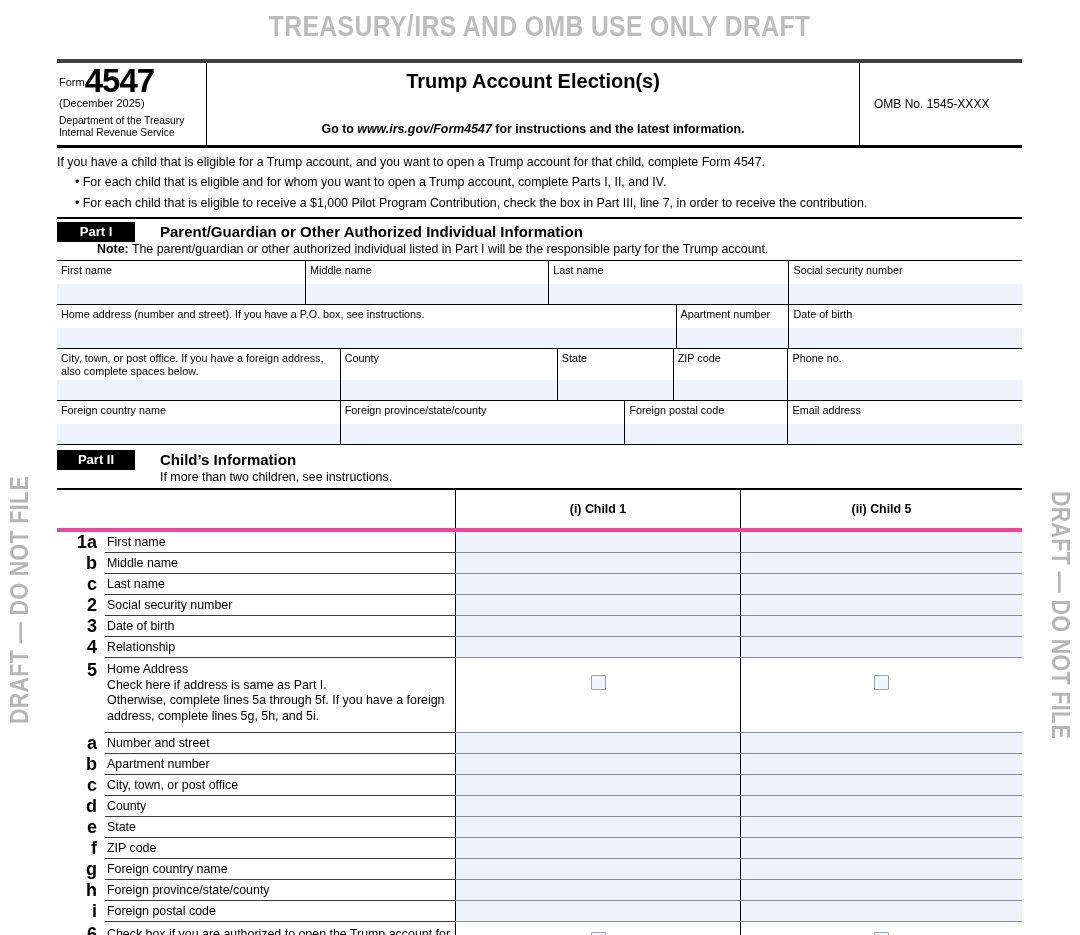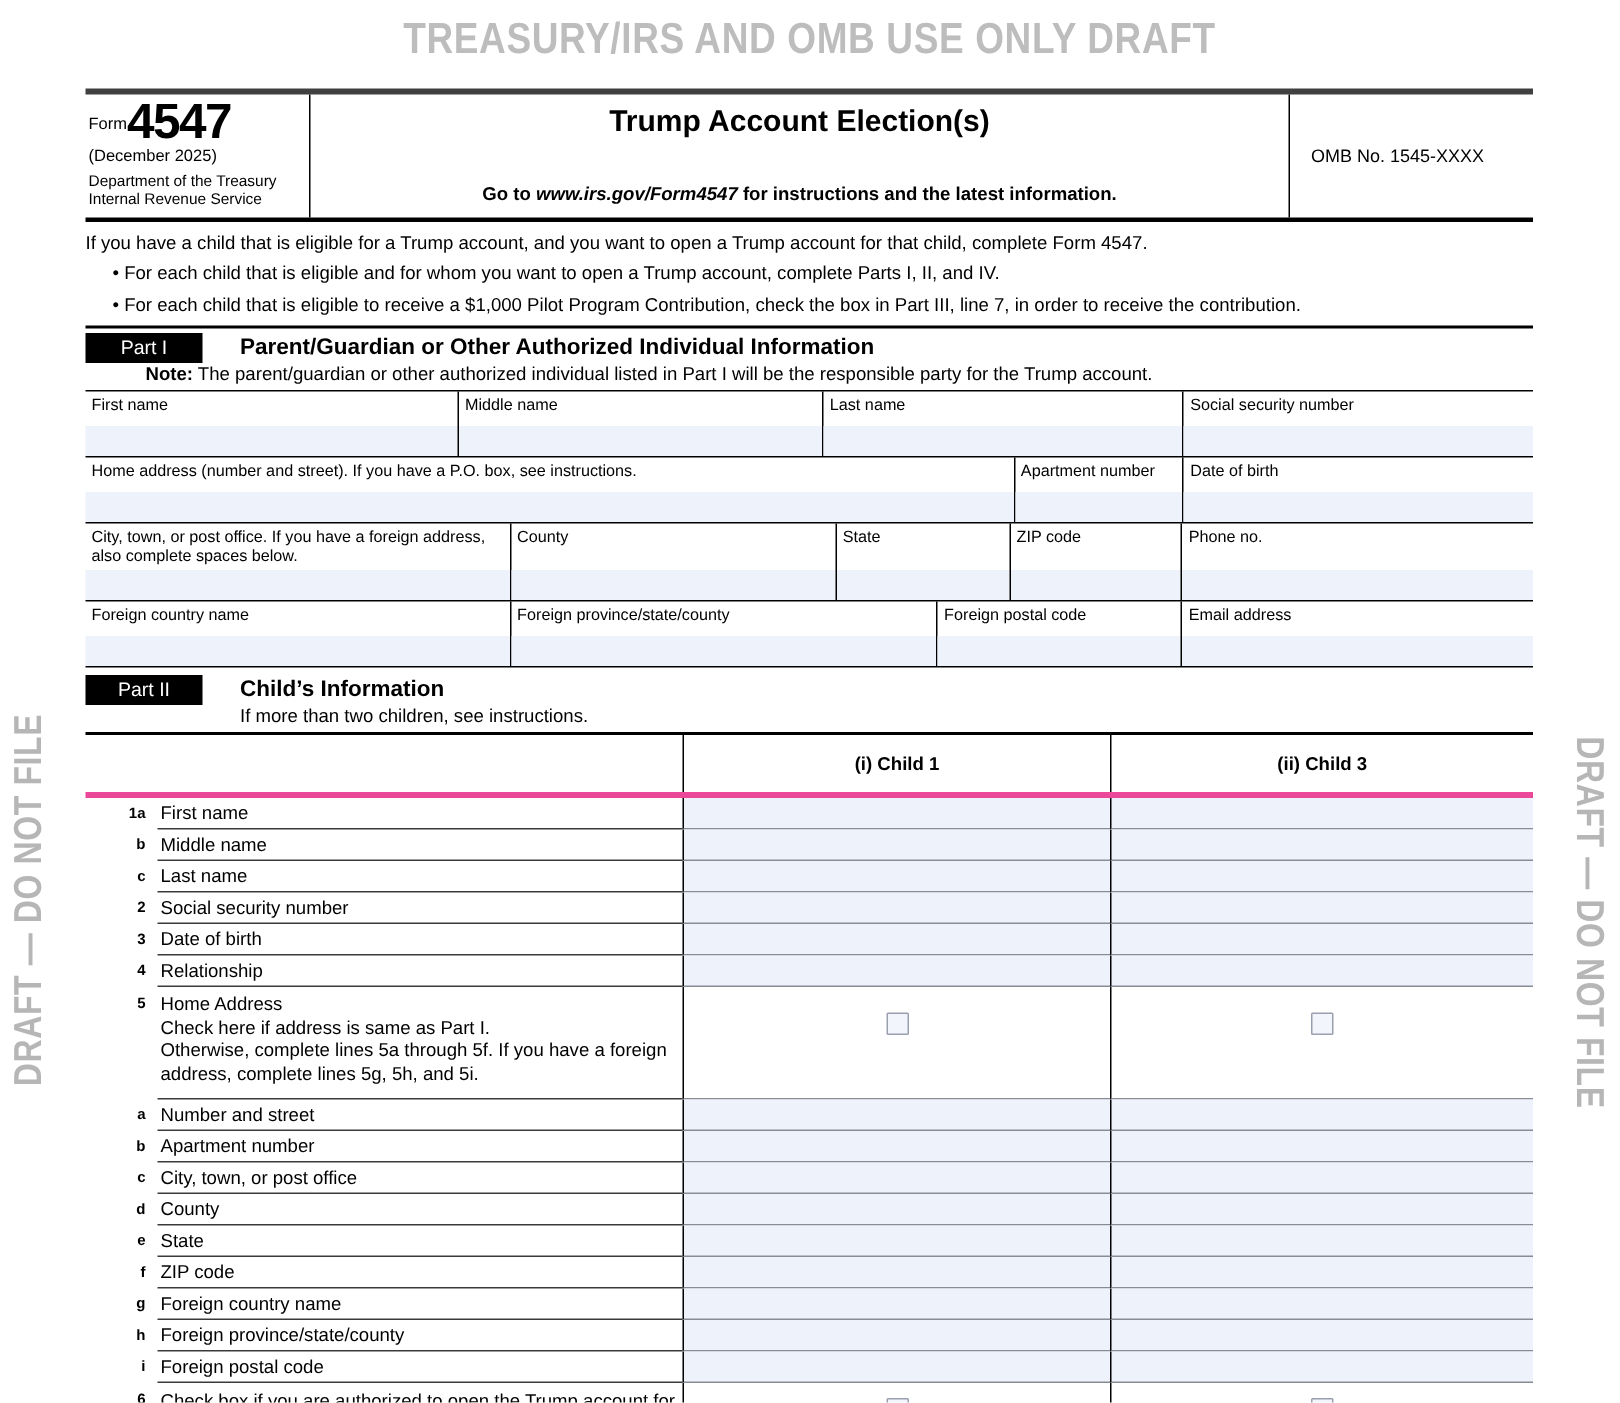--- a/index.html
+++ b/index.html
@@ -30,21 +30,21 @@
   .goto .url { font-style:italic; }
   .hdr-right { width:162px; display:flex; align-items:center; padding-left:14px; font-size:12px; }
 
   
   .intro-line { font-size:12.4px; margin-top:5px; line-height:19px; }
   .bullet { font-size:12.4px; line-height:21px; margin-left:18px; }
   .heavy-rule { border-top:2.5px solid #000; margin-top:3px; }
 
   
   .part-row { display:flex; align-items:center; margin-top:2px; height:21px; }
-  .part-badge { width:78px; height:20px; background:#000; color:#fff; font-weight:normal; font-size:13px;
+  .part-badge { width:78px; height:20px; background:#000; color:#fff; font-weight:bold; font-size:13px;
                 display:flex; align-items:center; justify-content:center; }
   .part-heading { font-size:15px; font-weight:bold; margin-left:25px; }
   .indent-103 { margin-left:103px; }
   .note-line { font-size:12.4px; line-height:13px; margin-top:1px;margin-left:40px; }
   .note-line b { font-weight:bold; }
   .sub-line { font-size:12.4px; line-height:13px; margin-top:1px; }
 
   
   .p1 { border-top:1px solid #000; margin-top:4px; }
   .p1-row { display:flex; border-bottom:1px solid #000; }
@@ -55,21 +55,21 @@
   .h44 { height:44px; } .h52 { height:52px; }
 
   
   .p2 { margin-top:4px; border-top:2px solid #000; border-bottom:3px solid #000; }
   .p2-hrow { display:flex; height:42px; border-bottom:4px solid #ec4899; }
   .p2-hleft { width:398px; }
   .p2-hcell { width:285px; border-left:1px solid #000; display:flex; align-items:center; justify-content:center;
               font-size:12.4px; font-weight:bold; }
   .p2-hcell.last { width:282px; }
   .p2-row { display:flex; height:21px; }
-  .p2-num { width:48px; font-size:10px; font-weight:bold; text-align:right; padding-right:8px; line-height:21px; }
+  .p2-num { width:48px; font-size:18px; font-weight:bold; text-align:right; padding-right:8px; line-height:21px; }
   .p2-label { width:350px; border-bottom:1px solid #3a3a3a; font-size:12.4px; line-height:20px;
               padding-left:2px; white-space:nowrap; overflow:hidden; }
   .p2-cell { width:285px; border-left:1px solid #000; border-bottom:1px solid #878c96; background:#eef2fb; }
   .p2-cell.last { width:282px; }
   .p2-cell.plain { background:#fff; }
 
   .p2-row.tall5 { height:75px; }
   .tall5 .p2-num { line-height:16px; padding-top:4px; }
   .tall5 .p2-label { white-space:normal; line-height:15.5px; padding-top:4px; font-size:12.4px; }
   .lbl-title { font-weight:normal; display:block; }
@@ -207,21 +207,21 @@
   <div class="part-row" style="margin-top:4px">
     <div class="part-badge">Part II</div>
     <div class="part-heading">Child’s Information</div>
   </div>
   <div class="sub-line indent-103">If more than two children, see instructions.</div>
 
   <div class="p2">
     <div class="p2-hrow">
       <div class="p2-hleft"></div>
       <div class="p2-hcell">(i) Child 1</div>
-      <div class="p2-hcell last">(ii) Child 3</div>
+      <div class="p2-hcell last">(ii) Child 5</div>
     </div>
 
     <div class="p2-row">
       <div class="p2-num">1a</div>
       <div class="p2-label">First name</div>
       <div class="p2-cell"></div>
       <div class="p2-cell last"></div>
     </div>
     <div class="p2-row">
       <div class="p2-num">b</div>

